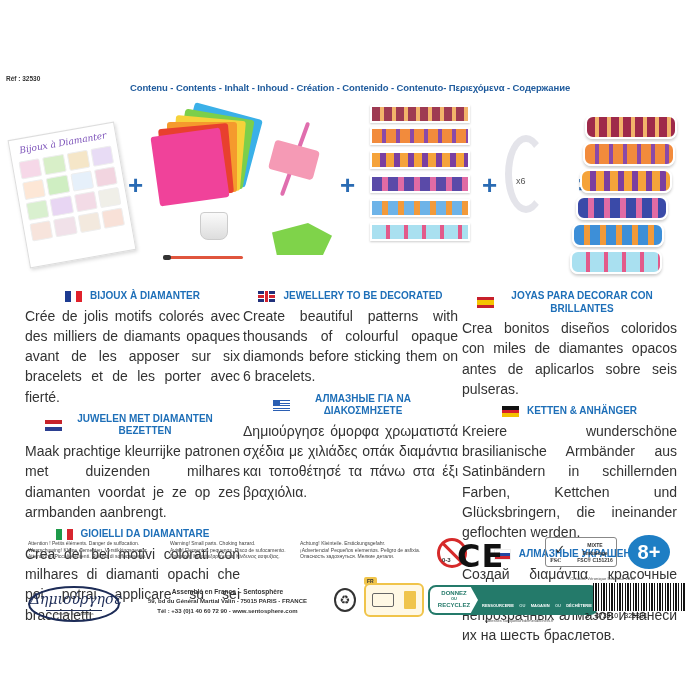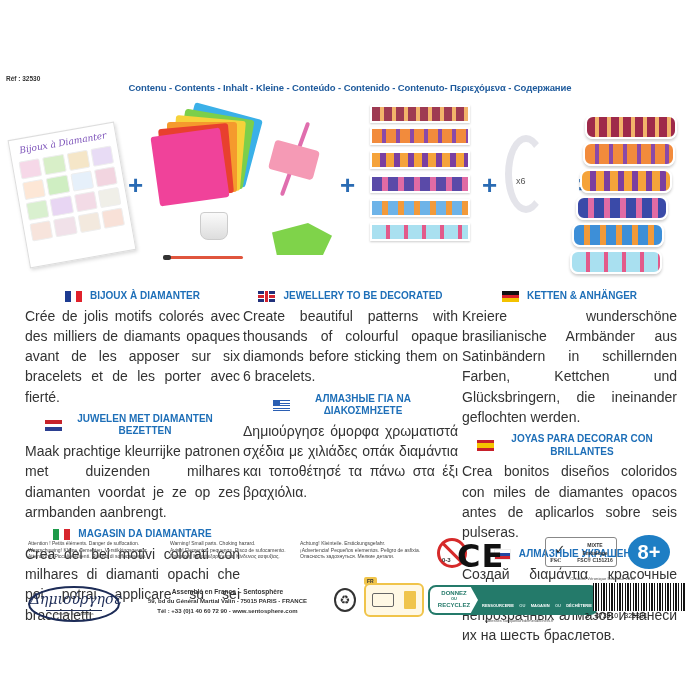--- a/index.html
+++ b/index.html
@@ -84,21 +84,21 @@
   .age-badge { position: absolute; left: 628px; top: 535px; width: 42px; height: 34px; background: #1e7ec4; border-radius: 50%; color: #fff; font-weight: bold; font-size: 20px; text-align: center; line-height: 34px; }
   .credit { position: absolute; left: 566px; top: 576px; font-size: 4.2px; color: #555; }
   .barcode { position: absolute; left: 585px; top: 583px; width: 100px; height: 38px; }
   .barcode .bars { height: 28px; margin-left: 8px; background: repeating-linear-gradient(90deg, #111 0 1px, #fff 1px 2px, #111 2px 4px, #fff 4px 5px, #111 5px 6px, #fff 6px 8px); }
   .barcode .digits { display: flex; gap: 6px; font-size: 7px; color: #111; margin-top: 1px; }
 </style>
 </head>
 <body>
 
 <div class="ref">Réf : 32530</div>
-<div class="contents-title">Contenu - Contents - Inhalt  - Kleine - Conteúdo - Contenido - Contenuto- Περιεχόμενα - Содержание</div>
+<div class="contents-title">Contenu - Contents - Inhalt  - Inhoud - Création - Contenido - Contenuto- Περιεχόμενα - Содержание</div>
 
 <div class="illustration">
   <div class="manual">
     <div class="m-title">Bijoux à Diamanter</div>
     <div class="m-grid">
       <div class="m-cell" style="background:#f6d8e8"></div>
         <div class="m-cell" style="background:#d8efc8"></div>
         <div class="m-cell" style="background:#f5e6c8"></div>
         <div class="m-cell" style="background:#e8dcf5"></div>
       <div class="m-cell" style="background:#fde7d6"></div>
@@ -173,21 +173,21 @@
     <div class="section">
       <div class="sec-head">
           <span class="flag flag-nl"></span>
           <span class="title" style="max-width:150px">JUWELEN MET DIAMANTEN BEZETTEN</span>
         </div>
       <div class="body-text">Maak prachtige kleurrijke patronen met duizenden milhares diamanten voordat je ze op zes armbanden aanbrengt.</div>
     </div>
     <div class="section">
       <div class="sec-head">
           <span class="flag flag-it"></span>
-          <span class="title">MAGASIN DA DIAMANTARE</span>
+          <span class="title">GIOIELLI DA DIAMANTARE</span>
         </div>
       <div class="body-text">Crea dei bei motivi colorati con milhares di diamanti opachi che poi potrai applicare su sei braccialetti.</div>
     </div>
   </div>
 
   <div class="col" style="left:243px;">
     <div class="section">
       <div class="sec-head">
           <span class="flag flag-uk"></span>
           <span class="title">JEWELLERY TO BE DECORATED</span>
@@ -201,31 +201,31 @@
           <span class="flag flag-gr"></span>
           <span class="title" style="max-width:130px">АЛМАЗНЫЕ ΓΙΑ ΝΑ ΔΙΑΚΟΣΜΗΣΕΤΕ</span>
         </div>
       <div class="body-text">Δημιούργησε όμορφα χρωματιστά σχέδια με χιλιάδες οπάκ διαμάντια και τοποθέτησέ τα πάνω στα έξι βραχιόλια.</div>
     </div>
   </div>
 
   <div class="col" style="left:462px;">
     <div class="section">
       <div class="sec-head">
+          <span class="flag flag-es"></span>
+          <span class="title" style="max-width:160px">JOYAS PARA DECORAR CON BRILLANTES</span>
+        </div>
+      <div class="body-text">Crea bonitos diseños coloridos con miles de diamantes opacos antes de aplicarlos sobre seis pulseras.</div>
+    </div>
+    <div class="section">
+      <div class="sec-head">
           <span class="flag flag-de"></span>
           <span class="title">KETTEN &amp; ANHÄNGER</span>
         </div>
       <div class="body-text">Kreiere wunderschöne brasilianische Armbänder aus Satinbändern in schillernden Farben, Kettchen und Glücksbringern, die ineinander geflochten werden.</div>
-    </div>
-    <div class="section">
-      <div class="sec-head">
-          <span class="flag flag-es"></span>
-          <span class="title" style="max-width:160px">JOYAS PARA DECORAR CON BRILLANTES</span>
-        </div>
-      <div class="body-text">Crea bonitos diseños coloridos con miles de diamantes opacos antes de aplicarlos sobre seis pulseras.</div>
     </div>
     <div class="section">
       <div class="sec-head">
           <span class="flag flag-ru"></span>
           <span class="title">АЛМАЗНЫЕ УКРАШЕНИЯ</span>
         </div>
       <div class="body-text">Создай διαμάντια красочные узоры с помощью множества непрозрачных алмазов и нанеси их на шесть браслетов.</div>
     </div>
   </div>
 </div>

